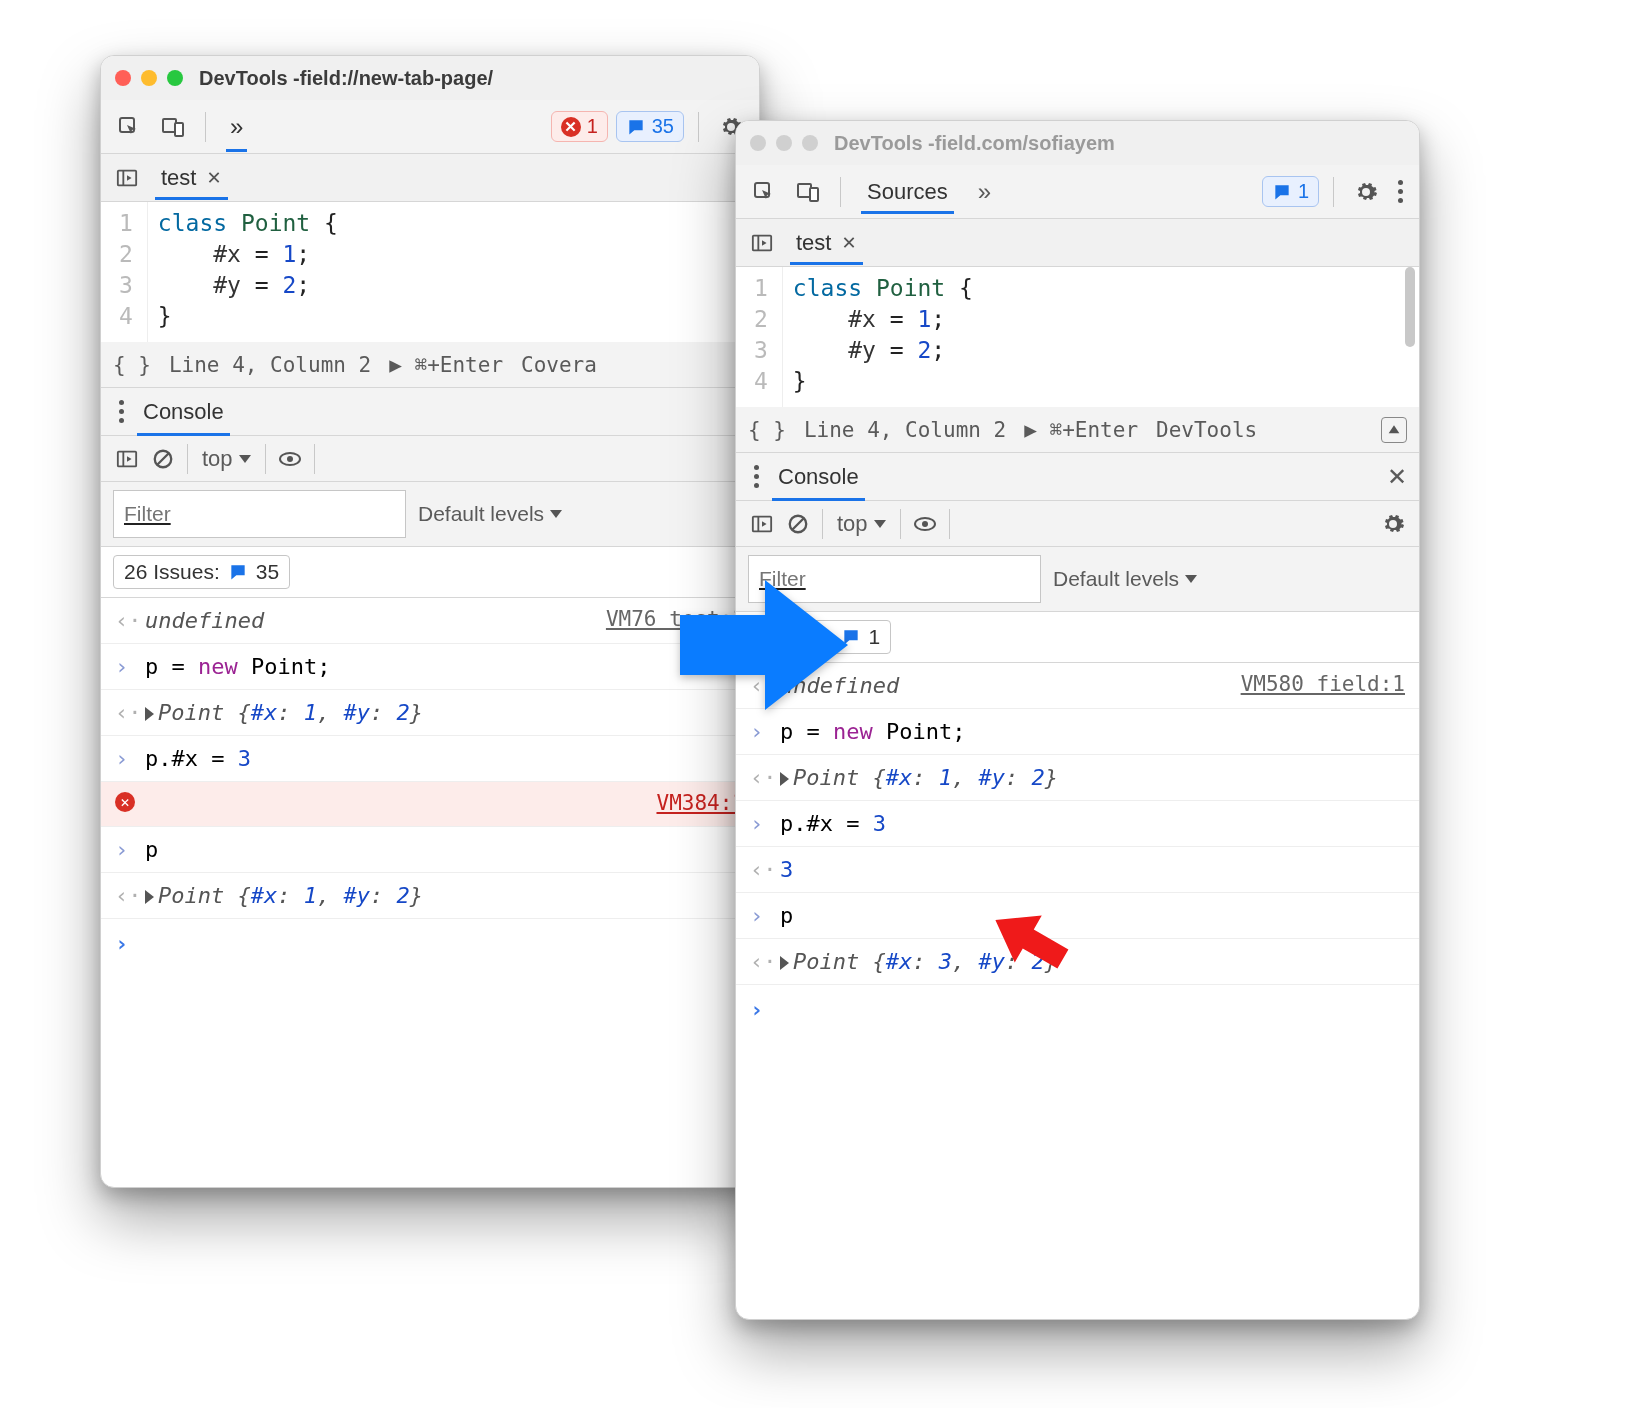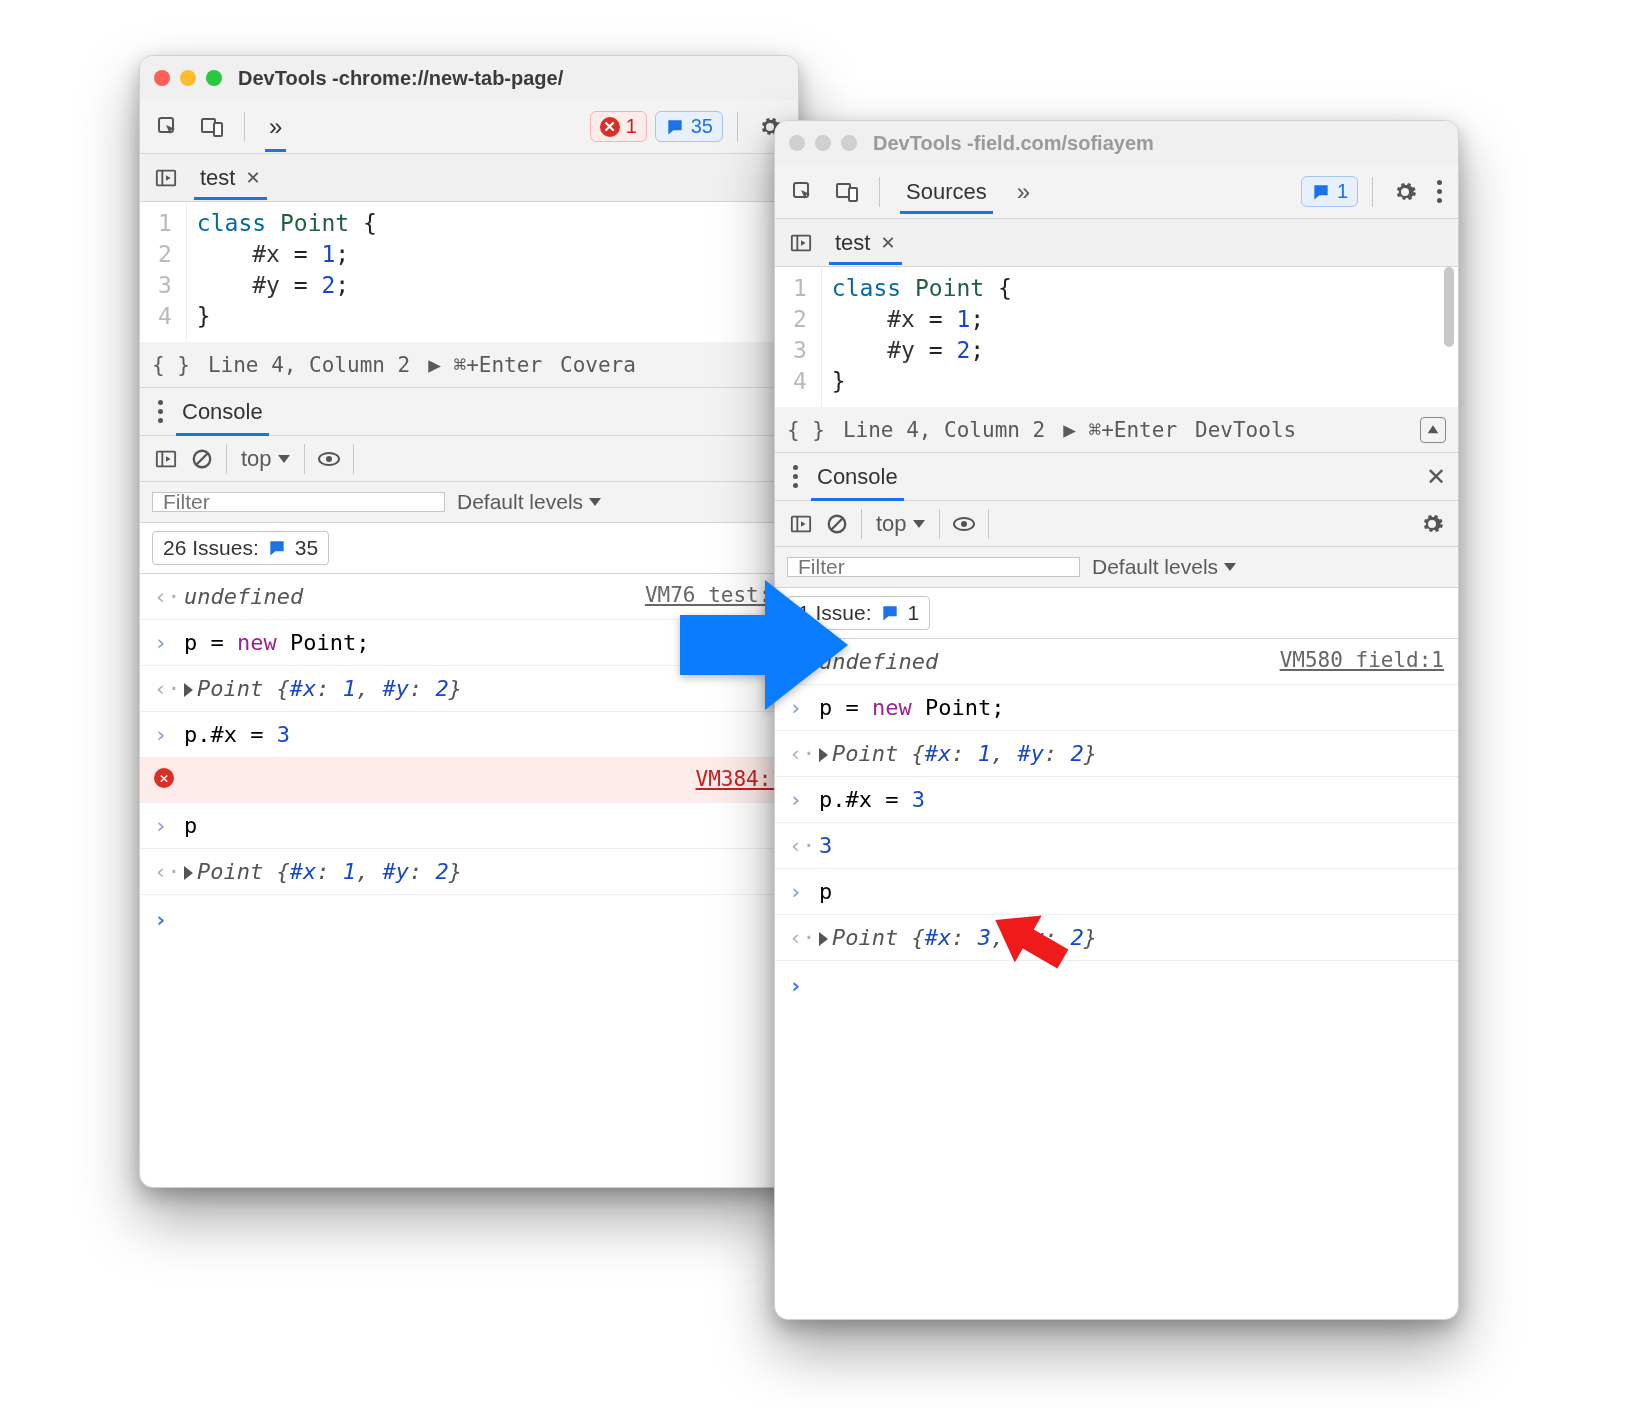--- a/index.html
+++ b/index.html
@@ -12,21 +12,20 @@
   }
   .mono { font-family: "Menlo", "Monaco", "Consolas", monospace; }
 
   .window {
     position: absolute;
     background: #fff;
     border-radius: 14px;
     box-shadow: 0 30px 60px rgba(0,0,0,0.35), 0 8px 20px rgba(0,0,0,0.25);
     overflow: hidden;
     border: 1px solid #d0d0d0;
-    margin-left: 39px;
   }
   .window.left { left: 100px; top: 55px; width: 660px; height: 1133px; z-index: 1; }
   .window.right { left: 735px; top: 120px; width: 685px; height: 1200px; z-index: 2; }
 
   .titlebar {
     height: 44px;
     background: #f0f0f0;
     display: flex;
     align-items: center;
     padding: 0 14px;
@@ -137,21 +136,21 @@
   }
   .tri-down { width:0;height:0;border-left:6px solid transparent;border-right:6px solid transparent;border-top:8px solid #555;}
 
   .filterrow {
     display:flex; align-items:center; gap:12px;
     padding:8px 12px; border-bottom:1px solid #d6d6d6; background:#f3f3f3;
     font-size:21px;
   }
   .filter-input {
     flex: 0 0 220px;
-    height: 20px;
+    height: 48px;
     border: 1px solid #c6c6c6;
     background:#fff;
     padding: 0 10px;
     font-size: 21px;
     color:#222;
     text-decoration:underline;
   }
   .levels { color:#5a5a5a; cursor:pointer; display:flex;align-items:center;gap:6px;}
 
   .issuesrow {
@@ -212,21 +211,21 @@
 <body>
 
 <div class="window left">
   <div class="titlebar">
     <div class="traffic">
       <div class="dot red"></div>
       <div class="dot yellow"></div>
       <div class="dot green"></div>
     </div>
     <span>DevTools - </span>
-    <span>chrome://new-tab-page/</span>
+    <span>field://new-tab-page/</span>
   </div>
 
   <div class="toolbar">
     <span class="iconbtn">
       <svg width="24" height="24" viewBox="0 0 24 24" fill="none" stroke="#555" stroke-width="2">
           <rect x="3" y="3" width="14" height="14" rx="2"></rect>
           <path d="M10 10l9 4-4 1-1 4-4-9z" fill="#555" stroke="none"></path>
         </svg>
     </span>
     <span class="iconbtn">

